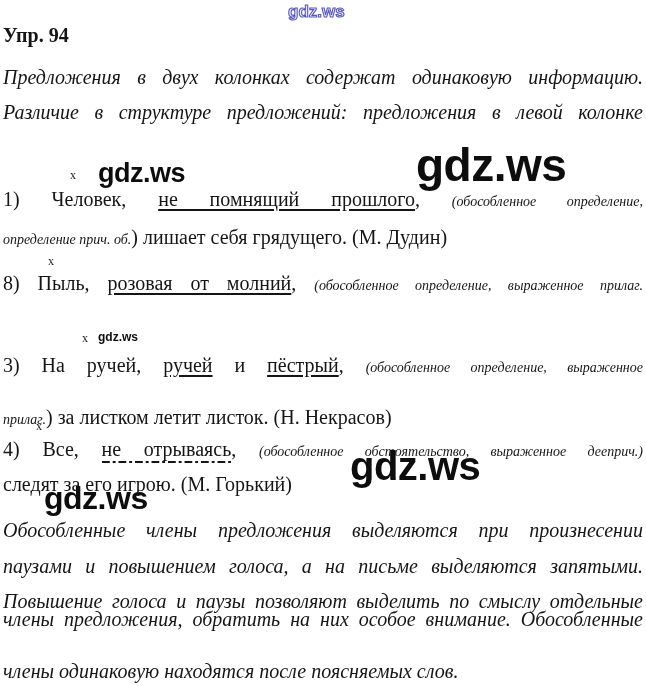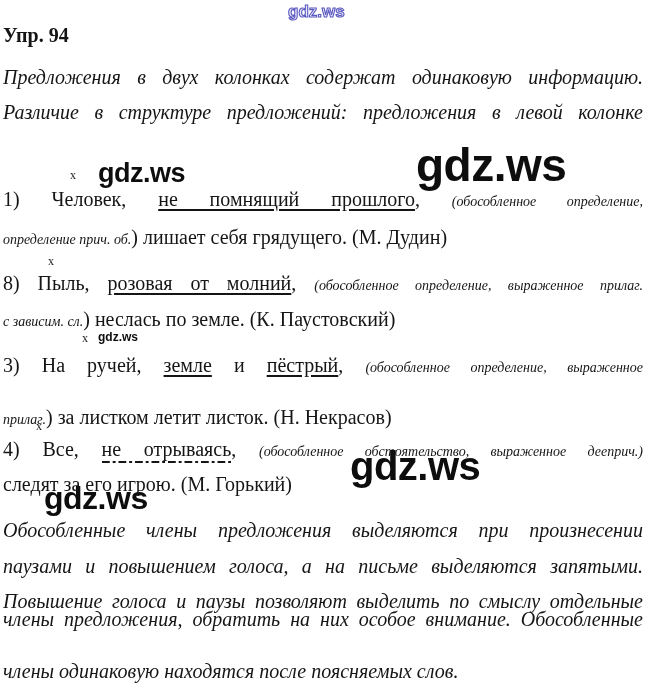--- a/index.html
+++ b/index.html
@@ -62,24 +62,23 @@
 
   <div class="line y-i1 it just">Предложения в двух колонках содержат одинаковую информацию.</div>
   <div class="line y-i2 it just">Различие в структуре предложений: предложения в левой колонке</div>
 
   <span class="xmark xm1">х</span>
   <div class="line y-11 just"><span>1) Человек, </span><span class="u">не помнящий прошлого</span><span>, </span><span class="ann">(обособленное определение,</span></div>
   <div class="line y-12"><span class="ann">определение прич. об.</span><span>) лишает себя грядущего. (М. Дудин)</span></div>
 
   <span class="xmark xm2">х</span>
   <div class="line y-21 just"><span>8) Пыль, </span><span class="u">розовая от молний</span><span>, </span><span class="ann">(обособленное определение, выраженное прилаг.</span></div>
-  <div class="line y-22"><span class="ann">с зависим. сл.</span><span>) неслась по земле. (К. Паустовский)</span></div>
 
   <span class="xmark xm3">х</span>
-  <div class="line y-31 just"><span>3) На ручей, </span><span class="u">земле</span><span> и </span><span class="u">пёстрый</span><span>, </span><span class="ann">(обособленное определение, выраженное</span></div>
+  <div class="line y-31 just"><span>3) На ручей, </span><span class="u">ручей</span><span> и </span><span class="u">пёстрый</span><span>, </span><span class="ann">(обособленное определение, выраженное</span></div>
   <div class="line y-32"><span class="ann">прилаг.</span><span>) за листком летит листок. (Н. Некрасов)</span></div>
 
   <span class="xmark xm4">х</span>
   <div class="line y-41 just"><span>4) Все, </span><span class="udd">не отрываясь</span><span>, </span><span class="ann">(обособленное обстоятельство, выраженное дееприч.)</span></div>
   <div class="line y-o1 it just">Обособленные члены предложения выделяются при произнесении</div>
 
   <div class="line y-42"><span>следят за его игрою. (М. Горький)</span></div>
   <div class="line y-o2 it just">паузами и повышением голоса, а на письме выделяются запятыми.</div>
   <div class="line y-o3 it just">Повышение голоса и паузы позволяют выделить по смыслу отдельные</div>
   <div class="line y-o4 it just">члены предложения, обратить на них особое внимание. Обособленные</div>

